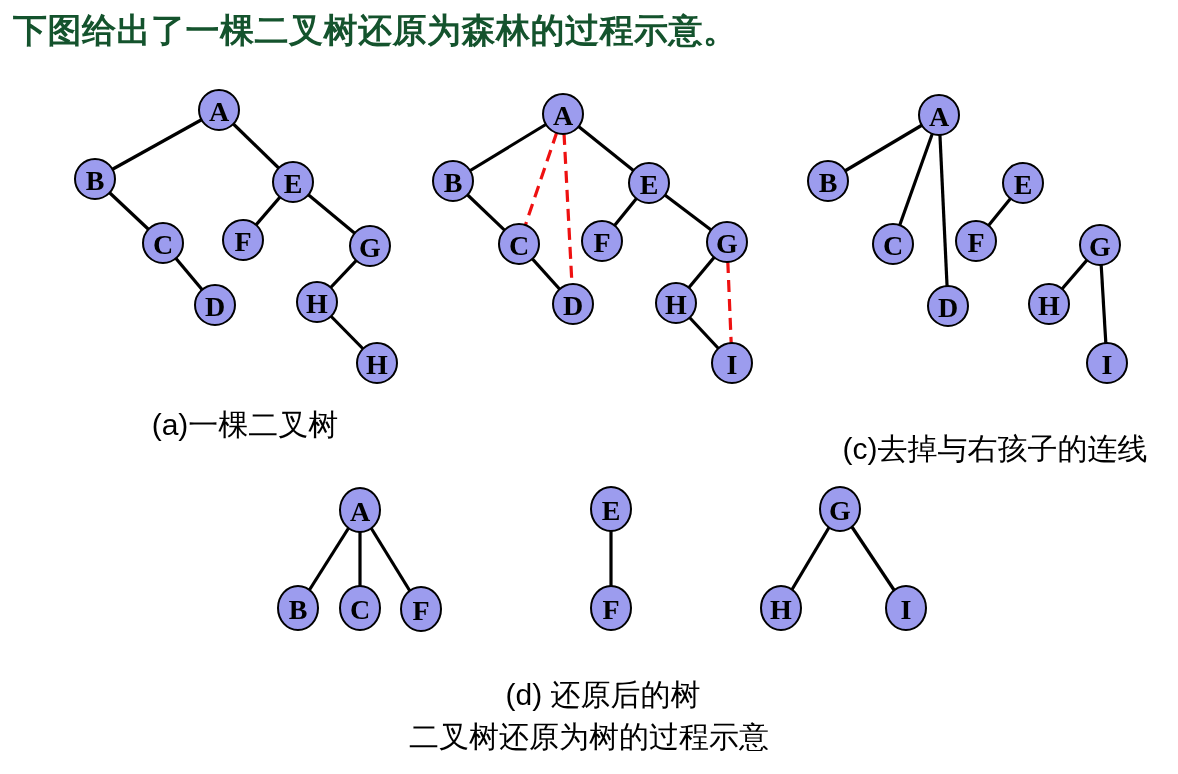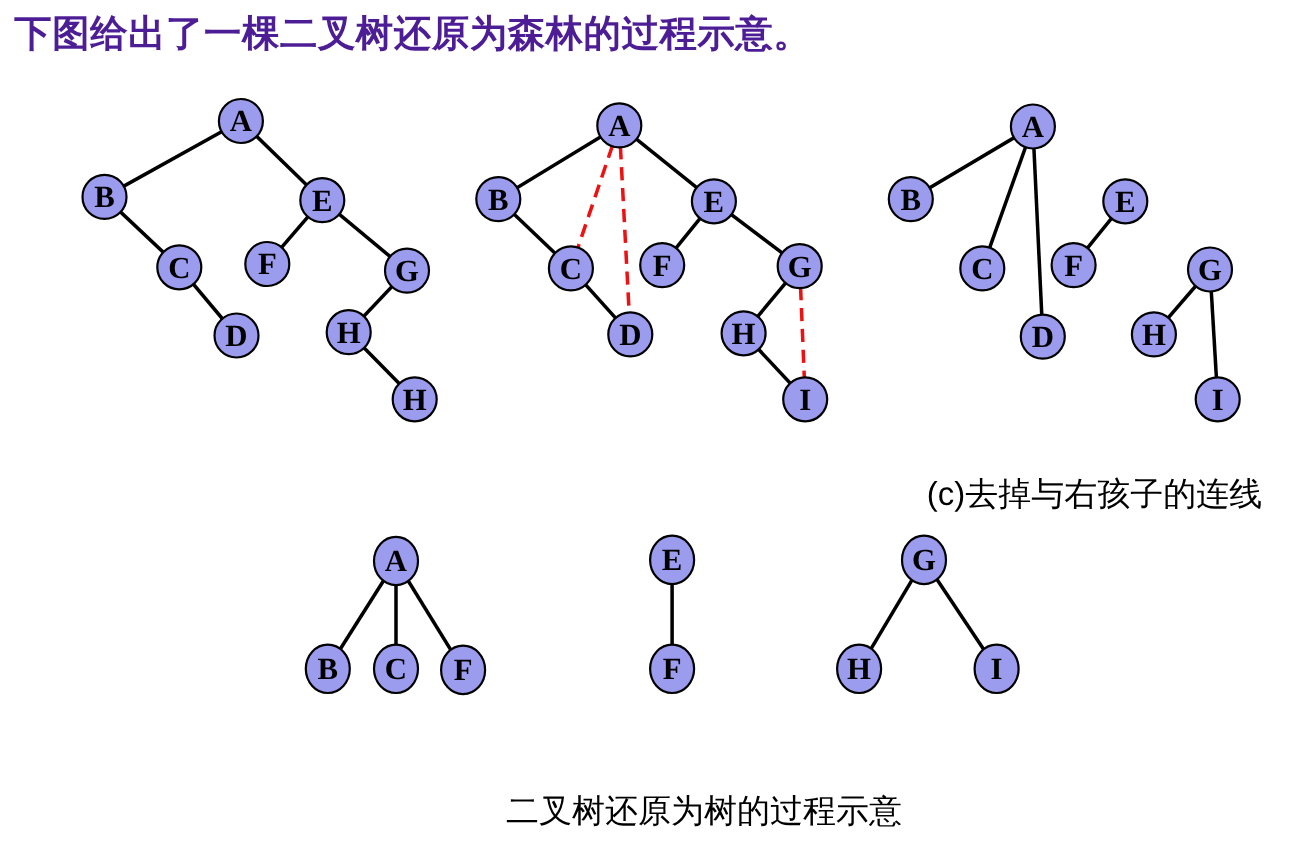--- a/index.html
+++ b/index.html
@@ -10,37 +10,37 @@
     background: #ffffff;
     overflow: hidden;
     font-family: "Liberation Sans", "DejaVu Sans", sans-serif;
   }
   .page-title {
     position: absolute;
     left: 13px;
     top: 8px;
     font-size: 34px;
     font-weight: 600;
-    color: #4c1d95;
+    color: #14532d;
     letter-spacing: 0.5px;
     white-space: nowrap;
   }
   .caption {
     position: absolute;
     transform: translateX(-50%);
     font-size: 30px;
     font-weight: 500;
     color: #000000;
     white-space: nowrap;
   }
   .cap-a { left: 245px; top: 405px; }
   .cap-b { left: 601px; top: 405px; }
   .cap-c { left: 995px; top: 405px; margin-top: 24px; }
   .cap-d { left: 603px; top: 675px; }
-  .cap-footer { left: 640px; top: 717px; }
+  .cap-footer { left: 589px; top: 717px; }
   #tree-canvas {
     position: absolute;
     left: 0;
     top: 0;
   }
   .node-label {
     font-family: "Liberation Serif", "DejaVu Serif", serif;
     font-weight: bold;
     font-size: 28px;
     fill: #000000;
@@ -164,15 +164,17 @@
         <line x1="840" y1="509" x2="906" y2="608" stroke="#000000" stroke-width="3.2"></line>
         <ellipse cx="840" cy="509" rx="20" ry="22" fill="#9c9cee" stroke="#000000" stroke-width="2"></ellipse>
         <text x="840" y="509" text-anchor="middle" dominant-baseline="central" dy="1" class="node-label">G</text>
         <ellipse cx="781" cy="608" rx="20" ry="22" fill="#9c9cee" stroke="#000000" stroke-width="2"></ellipse>
         <text x="781" y="608" text-anchor="middle" dominant-baseline="central" dy="1" class="node-label">H</text>
         <ellipse cx="906" cy="608" rx="20" ry="22" fill="#9c9cee" stroke="#000000" stroke-width="2"></ellipse>
         <text x="906" y="608" text-anchor="middle" dominant-baseline="central" dy="1" class="node-label">I</text>
       </g>
     </svg>
 
+  <div class="caption cap-a">(a)一棵二叉树</div>
   <div class="caption cap-c">(c)去掉与右孩子的连线</div>
+  <div class="caption cap-d">(d) 还原后的树</div>
   <div class="caption cap-footer">二叉树还原为树的过程示意</div>
 </div>
 
 </body></html>

